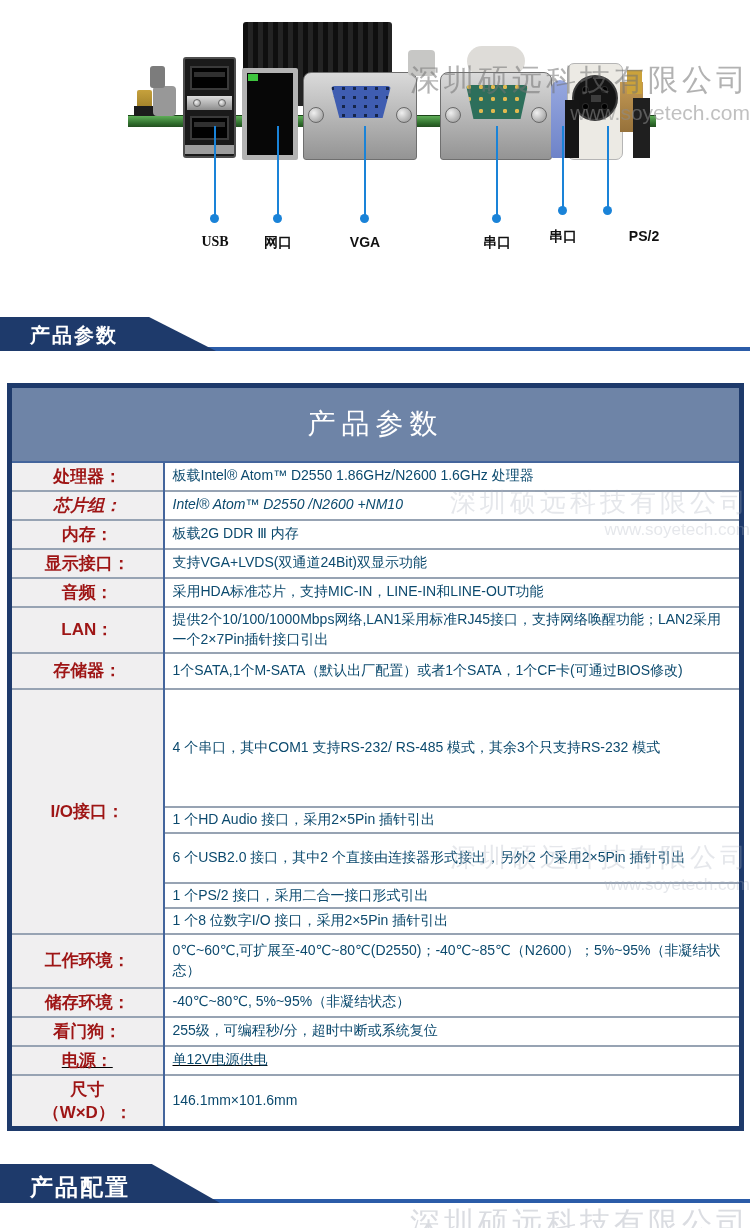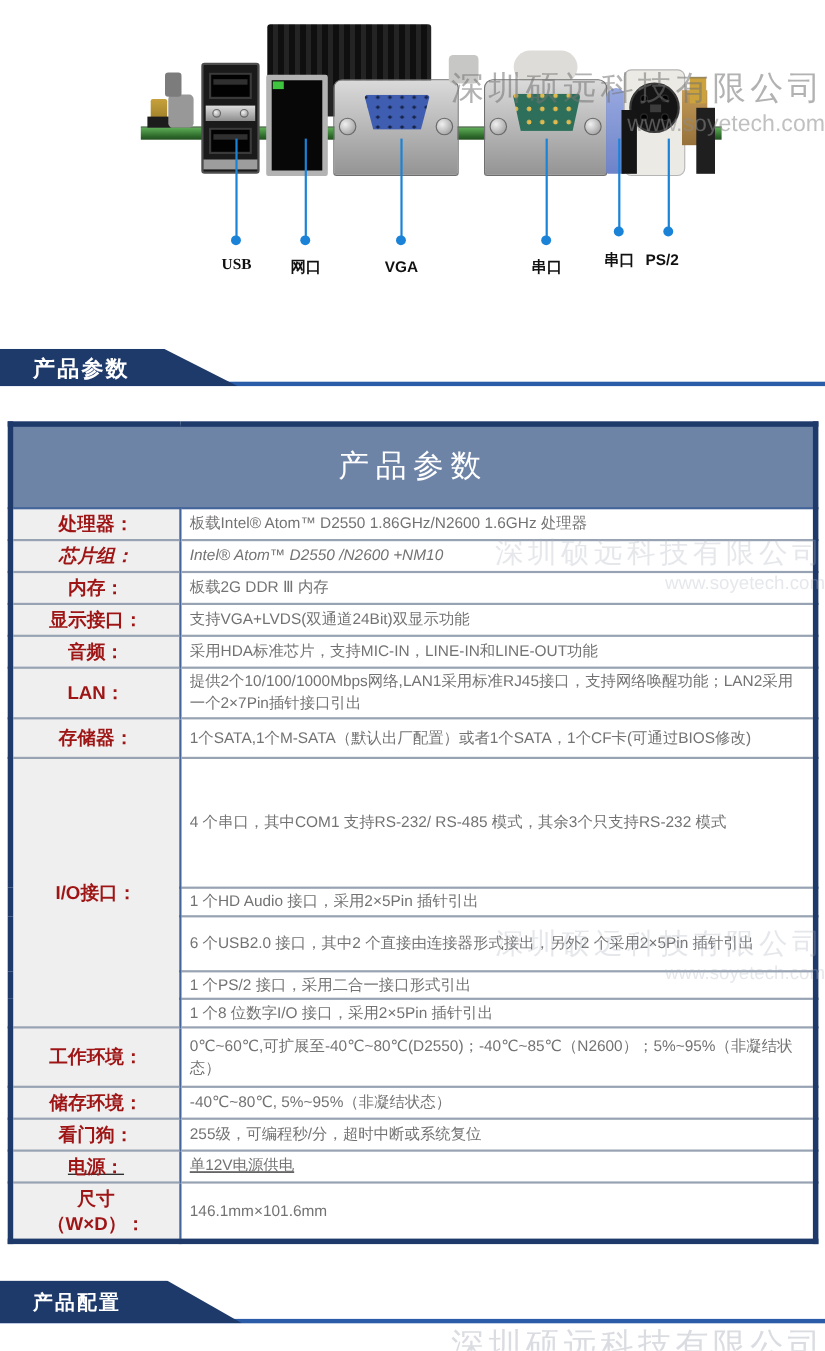--- a/index.html
+++ b/index.html
@@ -87,21 +87,21 @@
   
   #spec-table-wrap { position:absolute; left:7px; top:383px; width:737px; }
   table { width:100%; border-collapse:collapse; table-layout:fixed;
           border:5px solid #1e3a6b; background:#ffffff; }
   td { border-top:2px solid #97a3b3; vertical-align:middle; }
   td.title { background:#6e84a7; color:#ffffff; font-size:28px; text-align:center;
              letter-spacing:6px; height:76px; border-top:none; }
   td.lbl { background:#f0eff0; border-right:2px solid #44659c; color:#9e1515;
            font-weight:bold; font-size:17px; text-align:center; white-space:pre-line;
            padding:2px 4px; }
-  td.val { color:#737373; font-size:14px; text-align:left; padding:2px 8px; line-height:1.4; }
+  td.val { color:#0c4a6e; font-size:14px; text-align:left; padding:2px 8px; line-height:1.4; }
 </style>
 </head>
 <body>
 
 <div id="board-photo">
   <div class="pcb-strip"></div>
   <div class="gold-pins"></div>
   <div class="pin-base"></div>
   <div class="gray-blob"></div>
   <div class="gray-blob2"></div>
@@ -172,21 +172,21 @@
   <div class="callout-line" style="left:562px; top:126px; height:84px;"></div>
   <div class="callout-dot" style="left:558px; top:206px;"></div>
   <div class="callout-line" style="left:607px; top:126px; height:84px;"></div>
   <div class="callout-dot" style="left:603px; top:206px;"></div>
 
   <div class="port-label" style="left:215px; top:234px;font-family:Liberation Serif, serif;">USB</div>
   <div class="port-label" style="left:278px; top:234px;">网口</div>
   <div class="port-label" style="left:365px; top:234px;">VGA</div>
   <div class="port-label" style="left:497px; top:234px;">串口</div>
   <div class="port-label" style="left:563px; top:228px;">串口</div>
-  <div class="port-label" style="left:584px; top:228px;padding-left:36px;">PS/2</div>
+  <div class="port-label" style="left:626px; top:228px;padding-left:36px;">PS/2</div>
 </div>
 
 <div class="section-bar" style="top:317px; height:34px;">
   <div class="bar-line"></div>
   <div class="bar-shape"></div>
   <div class="bar-label" style="top:5px;">产品参数</div>
 </div>
 
 <div id="spec-table-wrap">
   <table>
@@ -272,18 +272,18 @@
   <span class="l2">www.soyetech.com</span>
 </div>
 <div class="wm faint" style="top:840px;">
   <span class="l1">深圳硕远科技有限公司</span>
   <span class="l2">www.soyetech.com</span>
 </div>
 
 <div class="section-bar" style="top:1164px; height:39px;">
   <div class="bar-line"></div>
   <div class="bar-shape" style="width:220px;"></div>
-  <div class="bar-label" style="top:8px; font-size:18px;">产品配置</div>
+  <div class="bar-label" style="top:8px; font-size:23px;">产品配置</div>
 </div>
 
 <div class="wm" id="wm-bottom" style="top:1203px;">
   <span class="l1">深圳硕远科技有限公司</span>
 </div>
 
 </body></html>

